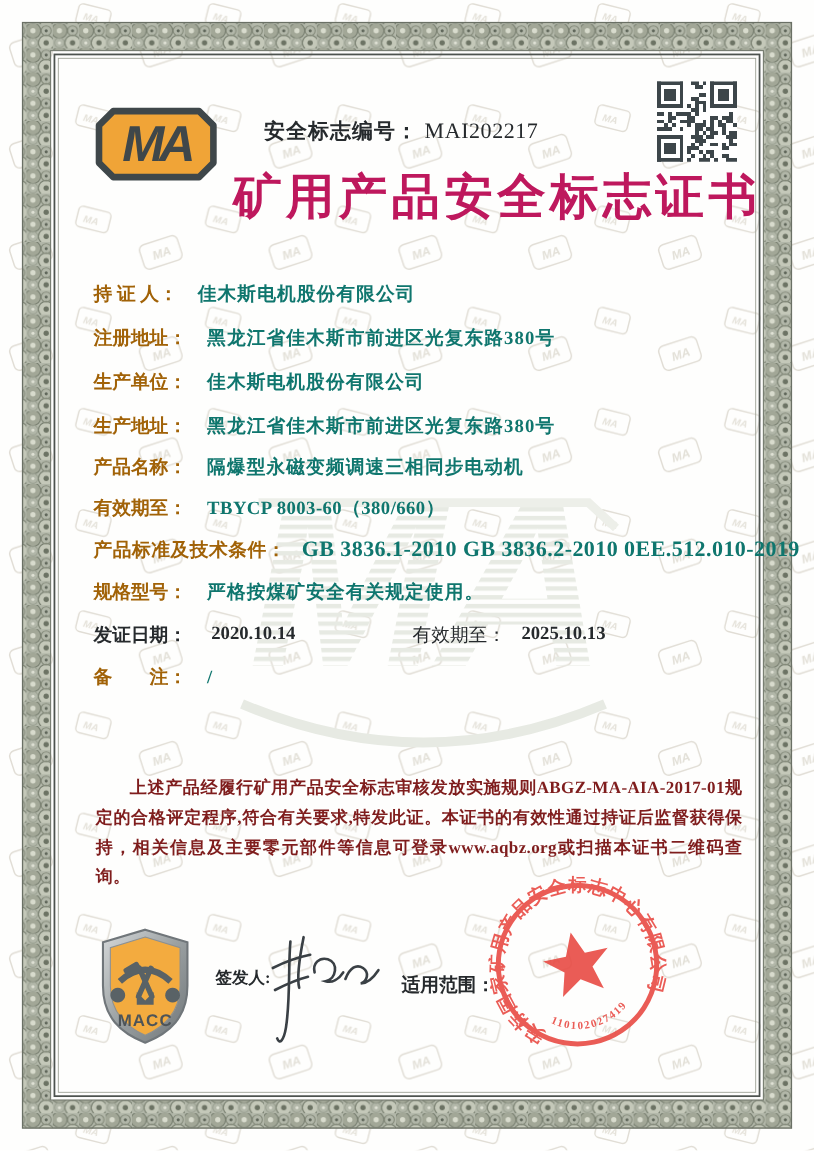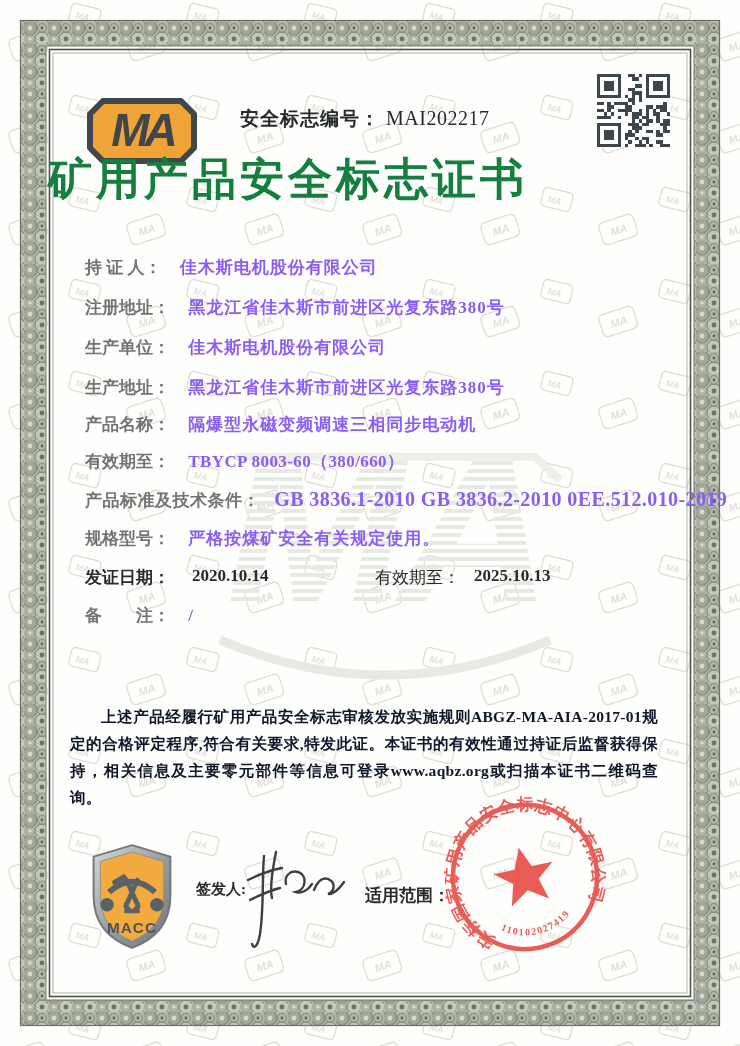--- a/index.html
+++ b/index.html
@@ -7,31 +7,31 @@
     width:740px;height:1046px;position:relative;overflow:hidden;
     background:#ffffff;
     font-family:"Liberation Serif","DejaVu Serif",serif;
     color:#262a2d;
   }
   #bg{position:absolute;left:0;top:0;z-index:0;}
   .layer{position:absolute;z-index:2;}
   .cert-line{left:240px;top:106px;font-size:19px;white-space:nowrap;}
   .cert-line .lbl{font-weight:700;letter-spacing:1px;}
   .cert-line .num{font-family:"Liberation Serif",serif;font-size:20px;margin-left:6px;letter-spacing:.5px;}
-  .title{left:48px;top:150px;width:644px;text-align:left;
-    font-size:44px;font-weight:700;letter-spacing:4px;color:#15803d;white-space:nowrap;}
+  .title{left:48px;top:150px;width:644px;text-align:right;
+    font-size:44px;font-weight:700;letter-spacing:4px;color:#be185d;white-space:nowrap;}
   .row{left:85px;white-space:nowrap;font-size:17px;}
-  .row .lbl{font-weight:700;color:#737373;display:inline-block;}
-  .row .val{font-weight:600;color:#8b5cf6;margin-left:14px;letter-spacing:1px;}
+  .row .lbl{font-weight:700;color:#a16207;display:inline-block;}
+  .row .val{font-weight:600;color:#0f766e;margin-left:14px;letter-spacing:1px;}
   .row .val.latin{font-family:"Liberation Serif",serif;letter-spacing:.4px;}
   .std .lbl{letter-spacing:.5px;}
   .std .val{font-size:20px;margin-left:10px;font-weight:600;}
   .dates span{position:absolute;white-space:nowrap;font-size:17px;}
-  .statement{left:70px;top:704px;width:588px;font-size:15.5px;line-height:1.74;
-    font-weight:600;text-align:justify;text-indent:2em;letter-spacing:.3px;color:#0f172a;}
+  .statement{left:87px;top:704px;width:588px;font-size:15.5px;line-height:1.74;
+    font-weight:600;text-align:justify;text-indent:2em;letter-spacing:.3px;color:#7f1d1d;}
   .sig-label{left:196px;top:880px;font-size:15px;font-weight:700;white-space:nowrap;}
   .dept-label{left:365px;top:884px;font-size:17px;font-weight:700;white-space:nowrap;}
   svg text{user-select:none;}
 </style>
 </head>
 <body>
 
 <svg id="bg" width="740" height="1046" viewBox="0 0 740 1046">
   <defs>
     <pattern id="guil" width="24" height="22" patternUnits="userSpaceOnUse">

